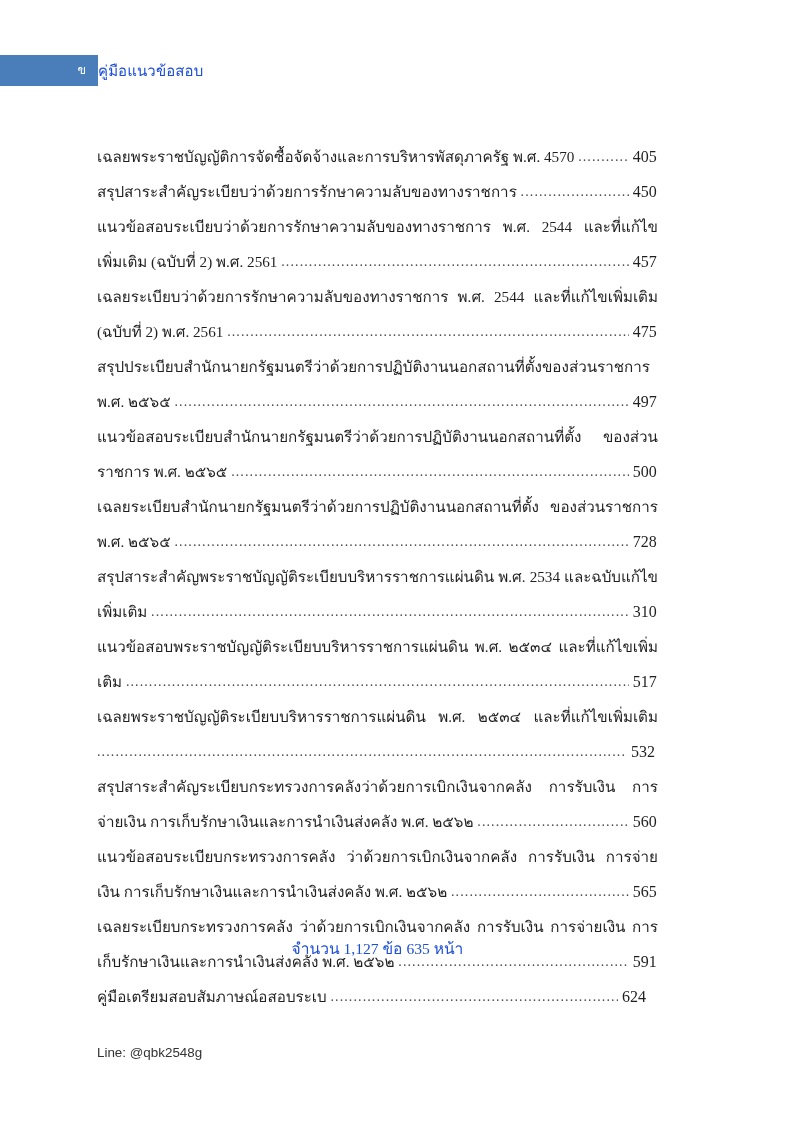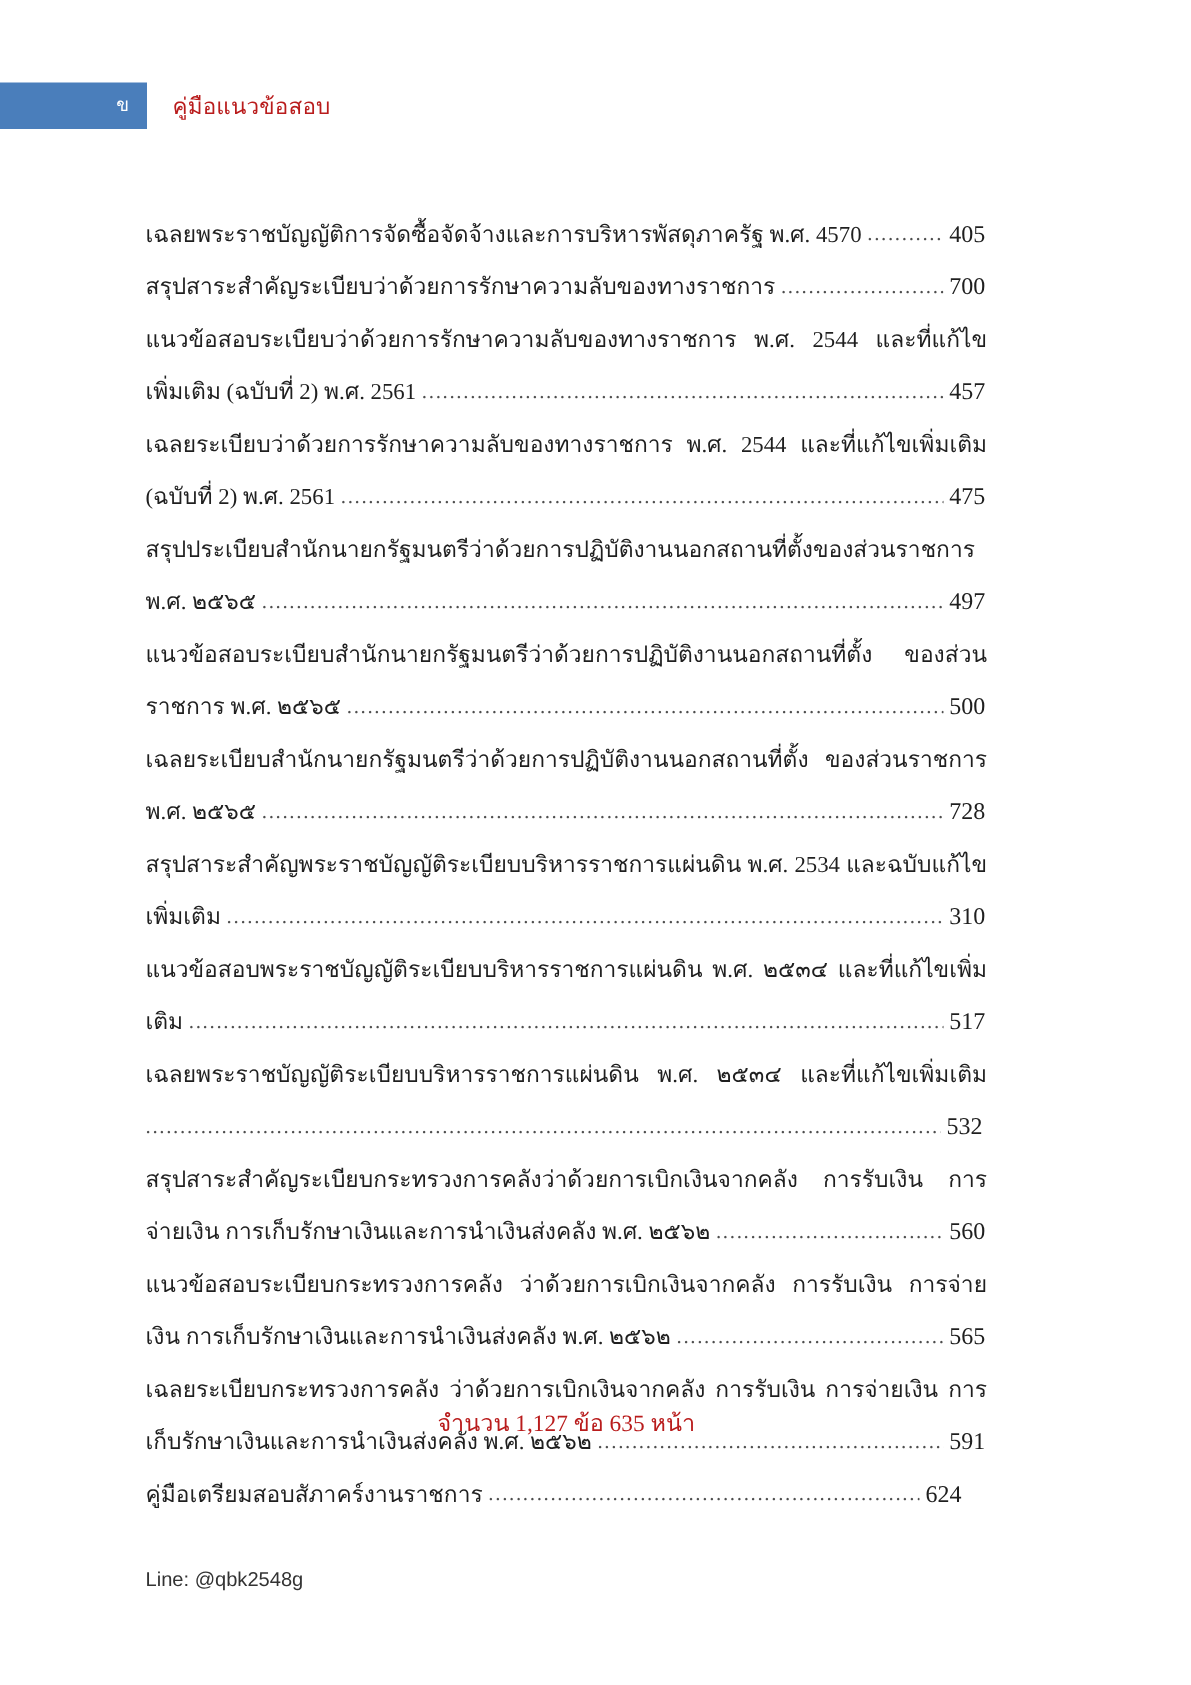--- a/index.html
+++ b/index.html
@@ -40,27 +40,27 @@
     padding-right: 12px;
   }
   .header-folio-num {
     color: #ffffff;
     font-size: 12.5px;
     line-height: 1;
     font-family: "Liberation Serif", "DejaVu Serif", serif;
   }
   .header-title {
     position: absolute;
-    left: 115px;
+    left: 98px;
     top: 0;
     height: 31px;
     display: flex;
     align-items: center;
     font-size: 15px;
-    color: #b91c1c;
+    color: #1d4ed8;
     letter-spacing: 0.1px;
   }
 
   
   .toc {
     position: absolute;
     left: 97px;
     top: 139px;
     width: 561px;
   }
@@ -89,21 +89,21 @@
   }
 
   
   .summary-line {
     position: absolute;
     left: 97px;
     top: 936px;
     width: 561px;
     text-align: center;
     font-size: 15.6px;
-    color: #b91c1c;
+    color: #1d4ed8;
   }
   .contact-line {
     position: absolute;
     left: 97px;
     top: 1045px;
     font-family: "Liberation Sans", "DejaVu Sans", sans-serif;
     font-size: 13.4px;
     color: #333333;
   }
 </style>
@@ -112,30 +112,30 @@
 
 <div class="page-header">
   <div class="header-folio-box">
     <span class="header-folio-num">ข</span>
   </div>
   <div class="header-title">คู่มือแนวข้อสอบ</div>
 </div>
 
 <div class="toc" id="toc-list">
     <div class="toc-entry"><span class="txt">เฉลยพระราชบัญญัติการจัดซื้อจัดจ้างและการบริหารพัสดุภาครัฐ พ.ศ. 4570</span> <span class="leader" style="width: 50.8594px;">...............................................................................................................................................................</span> <span class="pageno">405</span></div>
-    <div class="toc-entry"><span class="txt">สรุปสาระสำคัญระเบียบว่าด้วยการรักษาความลับของทางราชการ</span> <span class="leader" style="width: 108.406px;">...............................................................................................................................................................</span> <span class="pageno">700</span></div>
+    <div class="toc-entry"><span class="txt">สรุปสาระสำคัญระเบียบว่าด้วยการรักษาความลับของทางราชการ</span> <span class="leader" style="width: 108.406px;">...............................................................................................................................................................</span> <span class="pageno">450</span></div>
     <div class="toc-entry"><span class="txt">แนวข้อสอบระเบียบว่าด้วยการรักษาความลับของทางราชการ พ.ศ. 2544 และที่แก้ไขเพิ่มเติม (ฉบับที่ 2) พ.ศ. 2561</span> <span class="leader" style="width: 347.781px;">...............................................................................................................................................................</span> <span class="pageno">457</span></div>
     <div class="toc-entry"><span class="txt">เฉลยระเบียบว่าด้วยการรักษาความลับของทางราชการ พ.ศ. 2544 และที่แก้ไขเพิ่มเติม (ฉบับที่ 2) พ.ศ. 2561</span> <span class="leader" style="width: 401.859px;">...............................................................................................................................................................</span> <span class="pageno">475</span></div>
     <div class="toc-entry"><span class="txt">สรุปประเบียบสำนักนายกรัฐมนตรีว่าด้วยการปฏิบัติงานนอกสถานที่ตั้งของส่วนราชการ พ.ศ. ๒๕๖๕</span> <span class="leader" style="width: 454.531px;">...............................................................................................................................................................</span> <span class="pageno">497</span></div>
     <div class="toc-entry"><span class="txt">แนวข้อสอบระเบียบสำนักนายกรัฐมนตรีว่าด้วยการปฏิบัติงานนอกสถานที่ตั้ง ของส่วนราชการ พ.ศ. ๒๕๖๕</span> <span class="leader" style="width: 397.859px;">...............................................................................................................................................................</span> <span class="pageno">500</span></div>
     <div class="toc-entry"><span class="txt">เฉลยระเบียบสำนักนายกรัฐมนตรีว่าด้วยการปฏิบัติงานนอกสถานที่ตั้ง ของส่วนราชการ พ.ศ. ๒๕๖๕</span> <span class="leader" style="width: 454.531px;">...............................................................................................................................................................</span> <span class="pageno">728</span></div>
     <div class="toc-entry"><span class="txt">สรุปสาระสำคัญพระราชบัญญัติระเบียบบริหารราชการแผ่นดิน พ.ศ. 2534 และฉบับแก้ไขเพิ่มเติม</span> <span class="leader" style="width: 477.938px;">...............................................................................................................................................................</span> <span class="pageno">310</span></div>
     <div class="toc-entry"><span class="txt">แนวข้อสอบพระราชบัญญัติระเบียบบริหารราชการแผ่นดิน พ.ศ. ๒๕๓๔ และที่แก้ไขเพิ่มเติม</span> <span class="leader" style="width: 503.141px;">...............................................................................................................................................................</span> <span class="pageno">517</span></div>
     <div class="toc-entry"><span class="txt">เฉลยพระราชบัญญัติระเบียบบริหารราชการแผ่นดิน พ.ศ. ๒๕๓๔ และที่แก้ไขเพิ่มเติม</span> <span class="leader" style="width: 530.219px;">...............................................................................................................................................................</span> <span class="pageno">532</span></div>
     <div class="toc-entry"><span class="txt">สรุปสาระสำคัญระเบียบกระทรวงการคลังว่าด้วยการเบิกเงินจากคลัง การรับเงิน การจ่ายเงิน การเก็บรักษาเงินและการนำเงินส่งคลัง พ.ศ. ๒๕๖๒</span> <span class="leader" style="width: 151.719px;">...............................................................................................................................................................</span> <span class="pageno">560</span></div>
     <div class="toc-entry"><span class="txt">แนวข้อสอบระเบียบกระทรวงการคลัง ว่าด้วยการเบิกเงินจากคลัง การรับเงิน  การจ่ายเงิน การเก็บรักษาเงินและการนำเงินส่งคลัง พ.ศ. ๒๕๖๒</span> <span class="leader" style="width: 178.031px;">...............................................................................................................................................................</span> <span class="pageno">565</span></div>
     <div class="toc-entry"><span class="txt">เฉลยระเบียบกระทรวงการคลัง ว่าด้วยการเบิกเงินจากคลัง การรับเงิน  การจ่ายเงิน การเก็บรักษาเงินและการนำเงินส่งคลัง พ.ศ. ๒๕๖๒</span> <span class="leader" style="width: 230.703px;">...............................................................................................................................................................</span> <span class="pageno">591</span></div>
-    <div class="toc-entry"><span class="txt">คู่มือเตรียมสอบสัภาคร์งานราชการ</span> <span class="leader" style="width: 287.641px;">...............................................................................................................................................................</span> <span class="pageno">624</span></div>
+    <div class="toc-entry"><span class="txt">คู่มือเตรียมสอบสัมภาษณ์อสอบระเบ</span> <span class="leader" style="width: 287.641px;">...............................................................................................................................................................</span> <span class="pageno">624</span></div>
   </div>
 
 <div class="summary-line">จำนวน 1,127 ข้อ 635 หน้า</div>
 
 <div class="contact-line">Line: @qbk2548g</div>
 
 </body></html>

